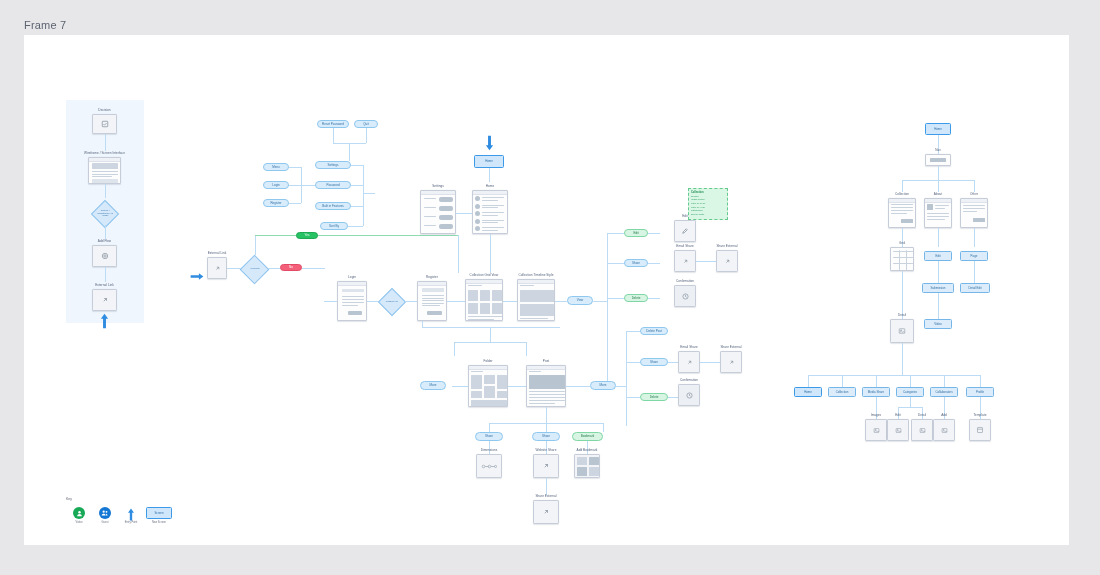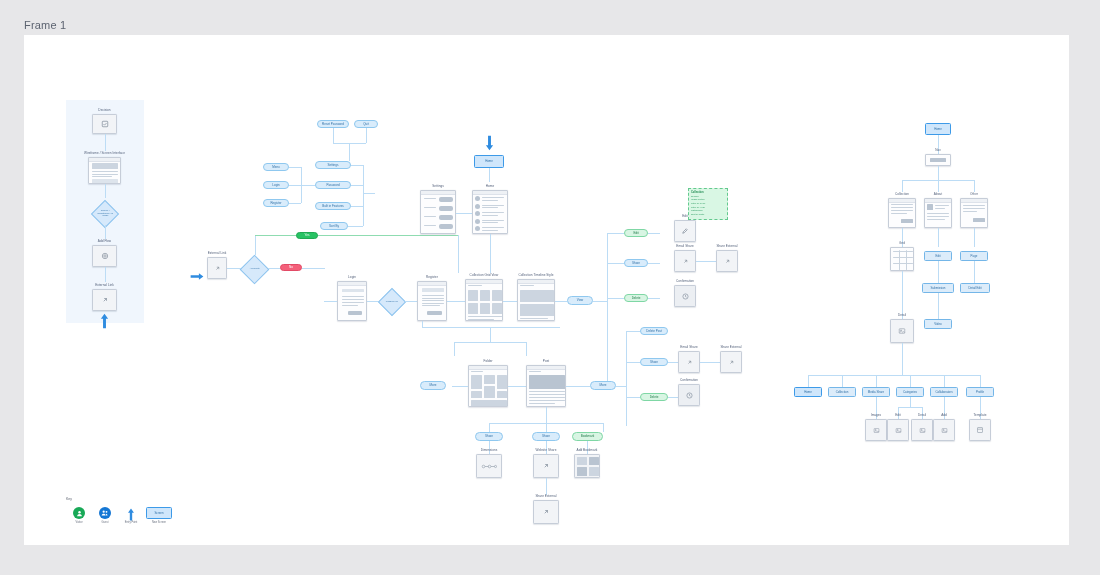--- a/index.html
+++ b/index.html
@@ -118,21 +118,21 @@
   
   .legend-strip{
     position:absolute;background:#f0f6fd;
   }
 </style>
 </head>
 <body>
 
 <div id="root">
 
-  <div class="frame-title">Frame 1</div>
+  <div class="frame-title">Frame 7</div>
 
   <div class="canvas">
 
     <div class="legend-strip" style="left:42px;top:65px;width:78px;height:223px;"></div>
 
     <div class="node" style="left:68px;top:79px;width:25px;height:20px;">
       <div class="lbl above">Decision</div>
       <div class="icard" style="width:100%;height:100%;">
         <svg width="8" height="8" viewBox="0 0 16 16" fill="none" stroke="#7d8896" stroke-width="1.4">
           <rect x="2.5" y="2.5" width="11" height="11" rx="1.5"></rect>

